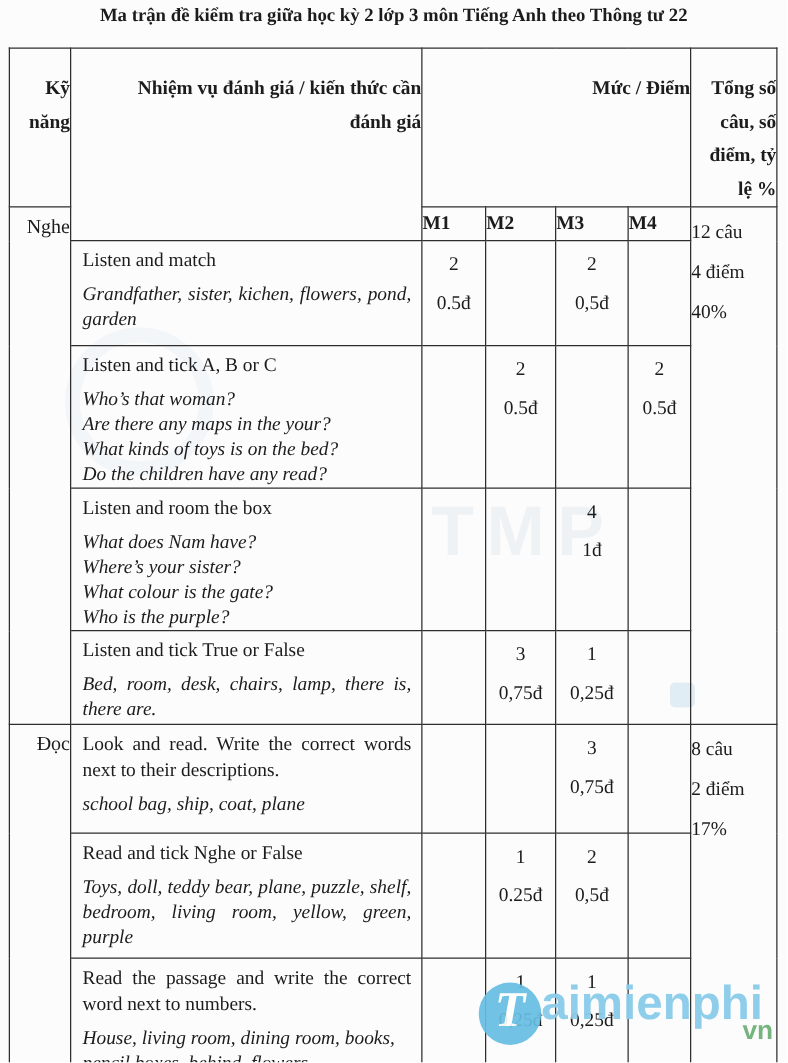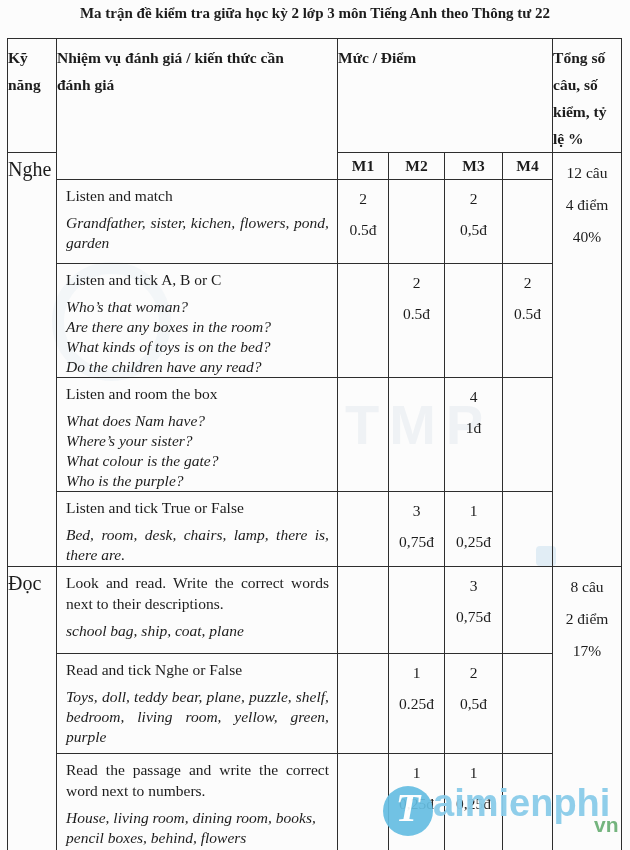--- a/index.html
+++ b/index.html
@@ -5,31 +5,31 @@
   html,body{margin:0;padding:0;background:#ffffff;}
   .page{position:relative;width:630px;height:850px;overflow:hidden;background:#fcfcfc;
         font-family:"Liberation Serif",serif;color:#1c1c1c;}
   .title{margin:0;padding-top:5px;text-align:center;font-weight:bold;font-size:15px;line-height:17px;}
   table{border-collapse:collapse;table-layout:fixed;width:614px;margin:16px 0 0 7px;
         position:relative;z-index:2;background:transparent;}
   td{border:1.6px solid #2e2e2e;vertical-align:top;padding:0;overflow:hidden;}
   tr.r1{height:101px} tr.r2{height:27px} tr.r3{height:84px} tr.r4{height:105px}
   tr.r5{height:105px} tr.r6{height:75px} tr.r7{height:87px} tr.r8{height:100px}
   tr.r9{height:105px}
-  .hdr{font-weight:bold;text-align:left;font-size:15.5px;line-height:27px;padding-top:5px;}
-  .mh{font-weight:bold;text-align:center;font-size:15.5px;line-height:24px;padding-top:1px;}
-  .skill{text-align:left;font-size:20px;padding-top:5px;line-height:22px;}
+  .hdr{font-weight:bold;text-align:right;font-size:15.5px;line-height:27px;padding-top:18px;}
+  .mh{font-weight:bold;text-align:left;font-size:15.5px;line-height:24px;padding-top:1px;}
+  .skill{text-align:right;font-size:16px;padding-top:5px;line-height:22px;}
   .task{font-size:15.5px;padding:5px 8px 0 9px;}
   .task p{margin:0;line-height:21px;font-family:Liberation Serif, serif;}
   .task .first{margin-bottom:7px;}
   .words{font-style:italic;}
   .words p{line-height:20px;}
   .just{text-align:justify;}
   .val{text-align:center;font-size:15.5px;line-height:31px;padding-top:3px;}
-  .tot{text-align:center;font-size:15.5px;line-height:32px;padding-top:4px;}
+  .tot{text-align:left;font-size:15.5px;line-height:32px;padding-top:4px;}
   
   .logo{position:absolute;left:383px;top:783px;width:250px;height:64px;z-index:5;}
   .logo-circle{position:absolute;left:0;top:3px;width:50px;height:50px;border-radius:50%;
                background:#66bee2;display:flex;align-items:center;justify-content:center;opacity:.92;}
   .logo-t{color:#ffffff;font-family:"Liberation Serif",serif;font-style:italic;font-weight:bold;
           font-size:40px;line-height:1;transform:translateY(-3px);}
   .logo-name{position:absolute;left:50px;top:-1px;font-family:"Liberation Sans",sans-serif;
              font-weight:bold;font-size:38px;letter-spacing:0px;color:#8accea;opacity:.95;text-align:right;}
   .logo-vn{position:absolute;left:211px;top:30px;font-family:"Liberation Sans",sans-serif;
            font-weight:bold;font-size:21px;color:#53a35f;opacity:.8;}
@@ -72,21 +72,21 @@
       <td class="hdr" rowspan="2">
         <div>Nhiệm vụ đánh giá / kiến thức cần</div>
         <div>đánh giá</div>
       </td>
       <td class="hdr" colspan="4">
         <div>Mức / Điểm</div>
       </td>
       <td class="hdr">
         <div>Tổng số</div>
         <div>câu, số</div>
-        <div>kiểm, tỷ</div>
+        <div>điểm, tỷ</div>
         <div>lệ %</div>
       </td>
     </tr>
 
     <tr class="r2">
       <td class="skill" rowspan="5">Nghe</td>
       <td class="mh">M1</td>
       <td class="mh">M2</td>
       <td class="mh">M3</td>
       <td class="mh">M4</td>
@@ -114,21 +114,21 @@
         <div>0,5đ</div>
       </td>
       <td class="val"></td>
     </tr>
 
     <tr class="r4">
       <td class="task">
         <p class="first">Listen and tick A, B or C</p>
         <div class="words">
           <p>Who’s that woman?</p>
-          <p>Are there any boxes in the room?</p>
+          <p>Are there any maps in the your?</p>
           <p>What kinds of toys is on the bed?</p>
           <p>Do the children have any read?</p>
         </div>
       </td>
       <td class="val"></td>
       <td class="val">
         <div>2</div>
         <div>0.5đ</div>
       </td>
       <td class="val"></td>

